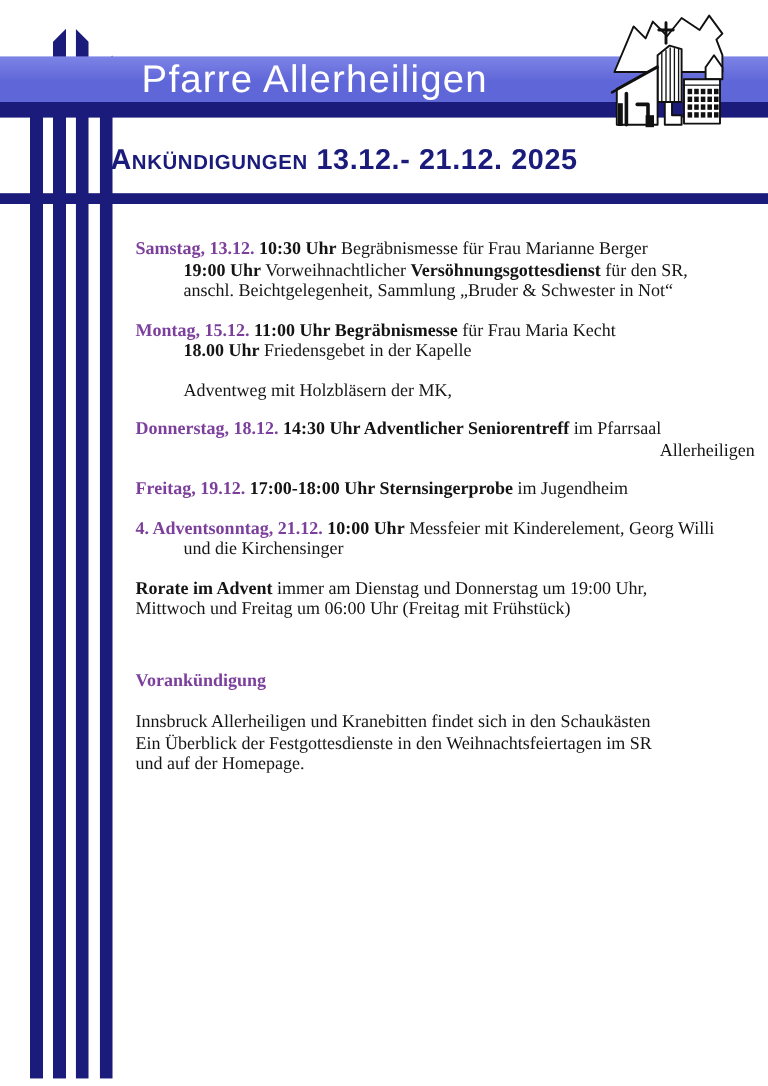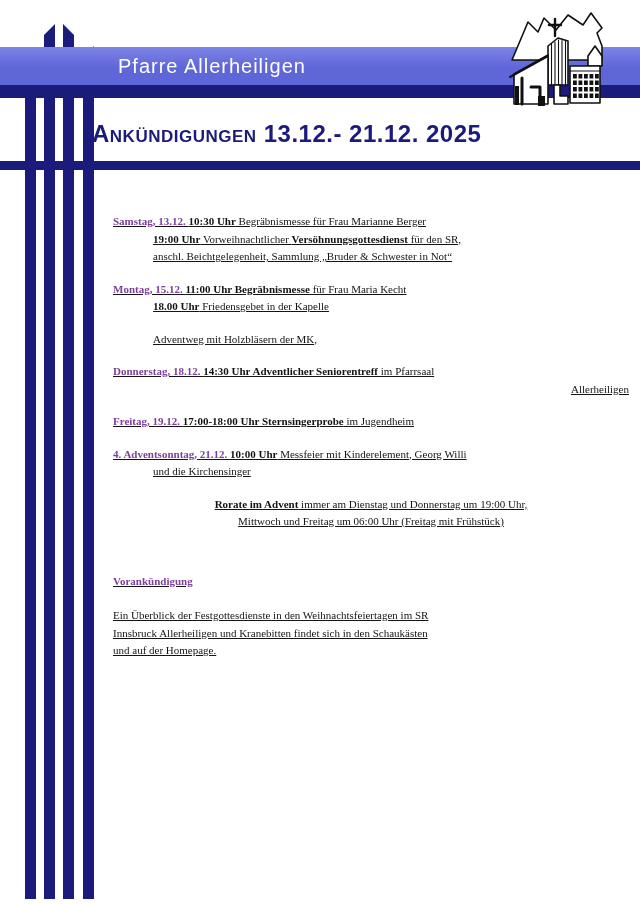--- a/index.html
+++ b/index.html
@@ -27,42 +27,42 @@
     background:linear-gradient(to bottom,var(--peri-light) 0%,var(--peri) 55%,var(--peri) 100%);
   }
   .navy-bar{
     position:absolute;left:0;top:85px;width:640px;height:13px;background:var(--navy);z-index:2;
   }
   .rule{
     position:absolute;left:0;top:161px;width:640px;height:9px;background:var(--navy);z-index:2;
   }
   .parish{
     position:absolute;left:118px;top:50px;z-index:4;
-    font-family:"Liberation Sans",sans-serif;font-size:20px;line-height:32px;
+    font-family:"Liberation Sans",sans-serif;font-size:32px;line-height:32px;
     color:#fff;letter-spacing:1px;font-weight:400;white-space:nowrap;
   }
   .church{
     position:absolute;left:498px;top:8px;width:142px;height:105px;z-index:3;
   }
   .page-title{
     position:absolute;left:92px;top:117px;z-index:4;
     font-family:"Liberation Sans",sans-serif;font-weight:bold;
     font-variant:small-caps;font-size:24px;line-height:34px;
     color:var(--navy);letter-spacing:.5px;white-space:nowrap;
   }
   .content{
-    position:absolute;left:113px;top:213px;width:516px;z-index:4;
-    font-size:11px;line-height:17.5px;text-decoration:underline;
+    position:absolute;left:113px;top:200px;width:516px;z-index:4;
+    font-size:15px;line-height:17.5px;
   }
   .entry{margin:0 0 15px 0;}
   .entry .line{white-space:nowrap;}
   .entry .line.cont{padding-left:40px;}
   .entry .line.cont2{padding-left:48px;text-align:right;}
   .entry.centered{margin-top:4px;}
-  .entry.centered .line{text-align:center;padding-left:0;}
+  .entry.centered .line{padding-left:0;}
   .date{color:var(--purple);font-weight:bold;}
   b{font-weight:bold;}
   .subheading{
     margin-top:42px;text-align:left;color:var(--purple);font-weight:bold;
   }
   .footer{margin-top:17px;}
   .footer .line{white-space:nowrap;}
 </style>
 </head>
 <body>
@@ -161,17 +161,17 @@
         <div class="line"><span class="date">4. Adventsonntag, 21.12. </span><b>10:00 Uhr</b><span> Messfeier mit Kinderelement, Georg Willi</span></div>
         <div class="line cont"><span>und die Kirchensinger</span></div>
       </div>
       <div class="entry centered">
         <div class="line"><b>Rorate im Advent</b><span> immer am Dienstag und Donnerstag um 19:00 Uhr,</span></div>
         <div class="line"><span>Mittwoch und Freitag um 06:00 Uhr (Freitag mit Frühstück)</span></div>
       </div>
     </div>
   <div class="subheading">Vorankündigung</div>
   <div class="footer">
+      <div class="line">Innsbruck Allerheiligen und Kranebitten findet sich in den Schaukästen</div>
       <div class="line">Ein Überblick der Festgottesdienste in den Weihnachtsfeiertagen im SR</div>
-      <div class="line">Innsbruck Allerheiligen und Kranebitten findet sich in den Schaukästen</div>
       <div class="line">und auf der Homepage.</div>
     </div>
 </div>
 
 </body></html>

